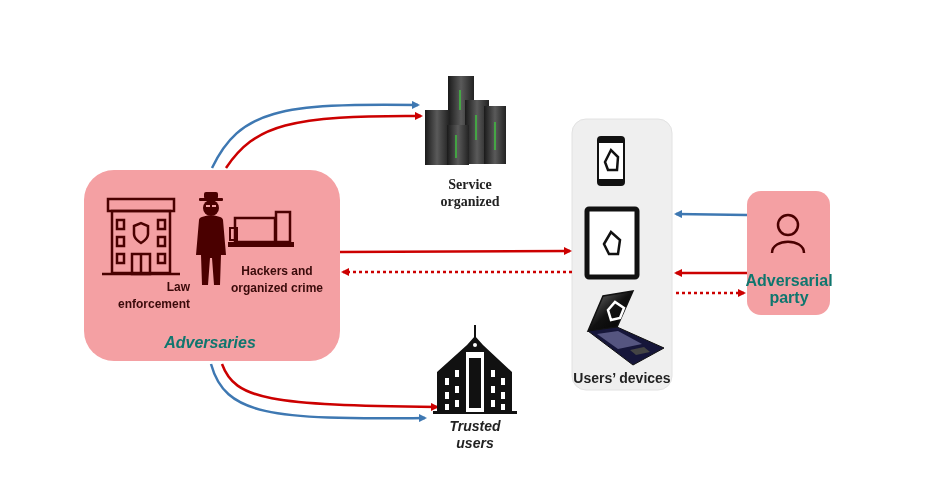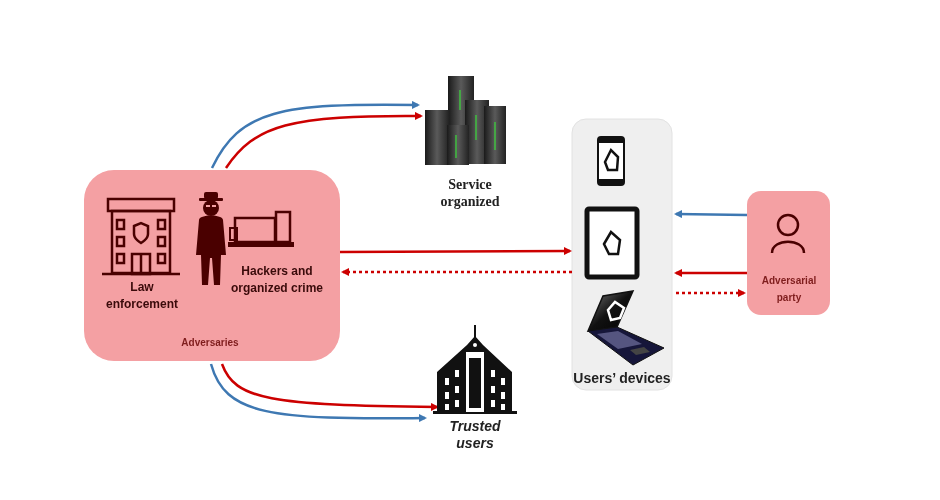--- a/index.html
+++ b/index.html
@@ -3,21 +3,21 @@
   <meta charset="utf-8">
   <style>
     html, body { margin: 0; padding: 0; background: #ffffff; }
     body { width: 940px; height: 500px; position: relative; overflow: hidden;
            font-family: "Liberation Sans", sans-serif; }
     svg#canvas { position: absolute; left: 0; top: 0; }
     .lbl { position: absolute; text-align: center; font-weight: bold;
            font-family: "Liberation Sans", sans-serif; line-height: 17px; }
     .dark { color: #3a0a0a; font-size: 12px; }
     .black { color: #222222; font-size: 14px; }
-    .red { color: #7f1d1d; font-size: 10px; }
+    .red { color: #0f766e; font-size: 16px; }
   </style>
 </head>
 <body>
 
 <svg id="canvas" width="940" height="500" viewBox="0 0 940 500">
   <defs>
     <marker id="ah-red" markerWidth="8" markerHeight="8" refX="6" refY="4" orient="auto" markerUnits="userSpaceOnUse">
       <path d="M0,0 L8,4 L0,8 z" fill="#cc0000"></path>
     </marker>
     <marker id="ah-blue" markerWidth="8" markerHeight="8" refX="6" refY="4" orient="auto" markerUnits="userSpaceOnUse">
@@ -137,29 +137,29 @@
     <path d="M597,334 L618,331 L642,344 L618,349 Z" fill="#555580"></path>
     <path d="M630,350 L644,347 L650,352 L636,355 Z" fill="#444"></path>
   </g>
 
   <g fill="none" stroke="#4a0000" stroke-width="2.5">
     <circle cx="788" cy="225" r="10"></circle>
     <path d="M772,253 C772,238 804,238 804,253"></path>
   </g>
 </svg>
 
-<div class="lbl dark" style="left:94px; top:279px; width:96px;">
+<div class="lbl dark" style="left:94px; top:279px; width:96px;text-align:right;">
   <div>Law</div>
   <div>enforcement</div>
 </div>
 <div class="lbl dark" style="left:222px; top:263px; width:110px;">
   <div>Hackers and</div>
   <div>organized crime</div>
 </div>
-<div class="lbl red" style="left:140px; top:334px; width:140px;">Adversaries</div>
+<div class="lbl red" style="left:140px; top:334px; width:140px;font-style:italic;">Adversaries</div>
 
 <div class="lbl black" style="left:425px; top:176px; width:90px;font-family:Liberation Serif, serif;">
   <div>Service</div>
   <div>organized</div>
 </div>
 
 <div class="lbl black" style="left:430px; top:418px; width:90px;font-style:italic;">
   <div>Trusted</div>
   <div>users</div>
 </div>

